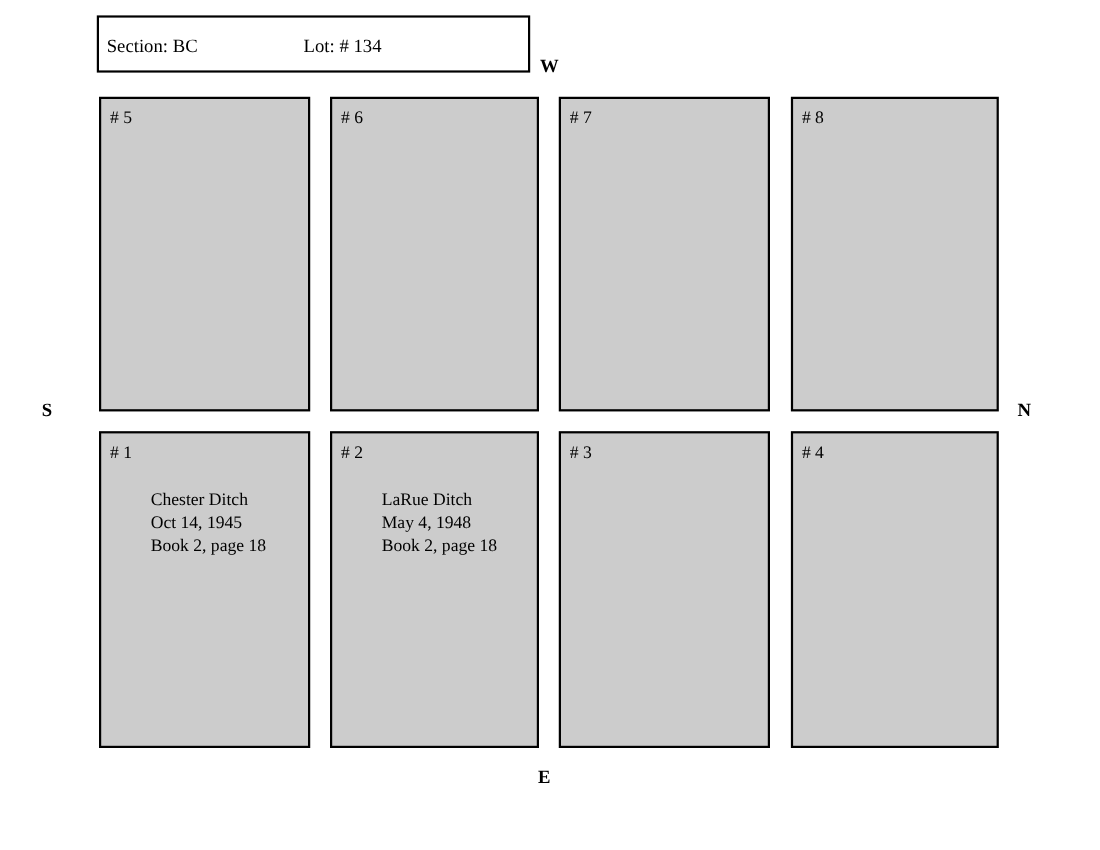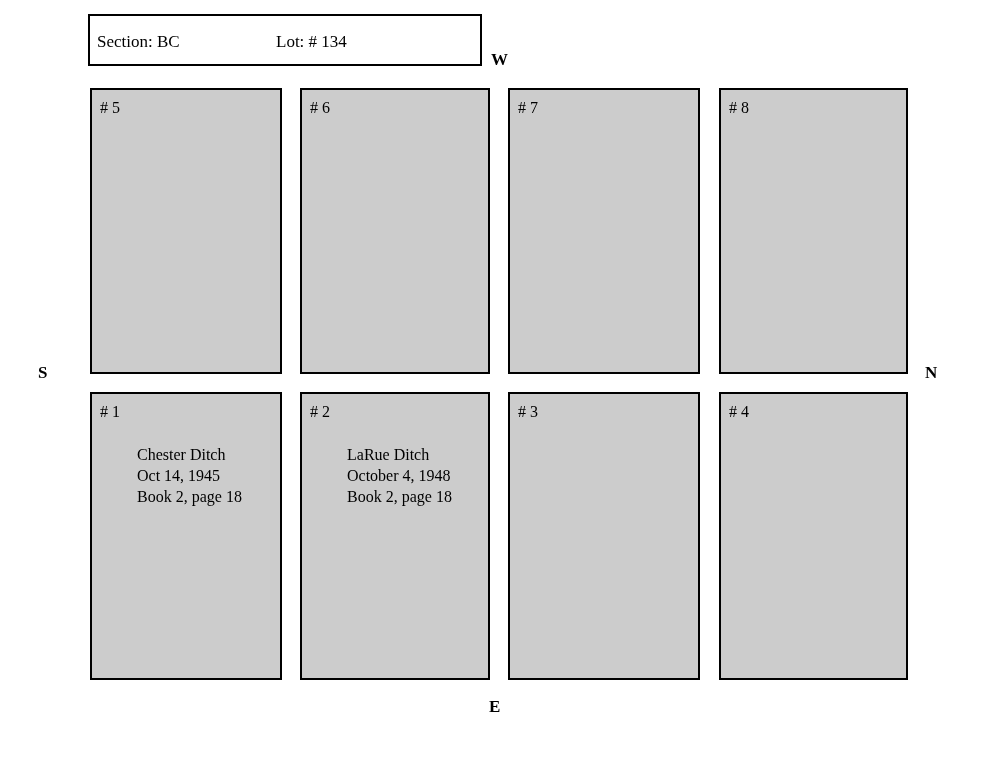--- a/index.html
+++ b/index.html
@@ -111,21 +111,21 @@
       </div>
       <div class="plot" style="left: 90px; top: 392px; width: 192px; height: 288px; background: rgb(204, 204, 204); border-color: rgb(0, 0, 0);">
         <span class="plot-id"># 1</span>
         <span class="plot-body">Chester Ditch
 Oct 14, 1945
 Book 2, page 18</span>
       </div>
       <div class="plot" style="left: 300px; top: 392px; width: 190px; height: 288px; background: rgb(204, 204, 204); border-color: rgb(0, 0, 0);">
         <span class="plot-id"># 2</span>
         <span class="plot-body">LaRue Ditch
-October 4, 1948
+May 4, 1948
 Book 2, page 18</span>
       </div>
       <div class="plot" style="left: 508px; top: 392px; width: 192px; height: 288px; background: rgb(204, 204, 204); border-color: rgb(0, 0, 0);">
         <span class="plot-id"># 3</span>
         <span class="plot-body"></span>
       </div>
       <div class="plot" style="left: 719px; top: 392px; width: 189px; height: 288px; background: rgb(204, 204, 204); border-color: rgb(0, 0, 0);">
         <span class="plot-id"># 4</span>
         <span class="plot-body"></span>
       </div>

